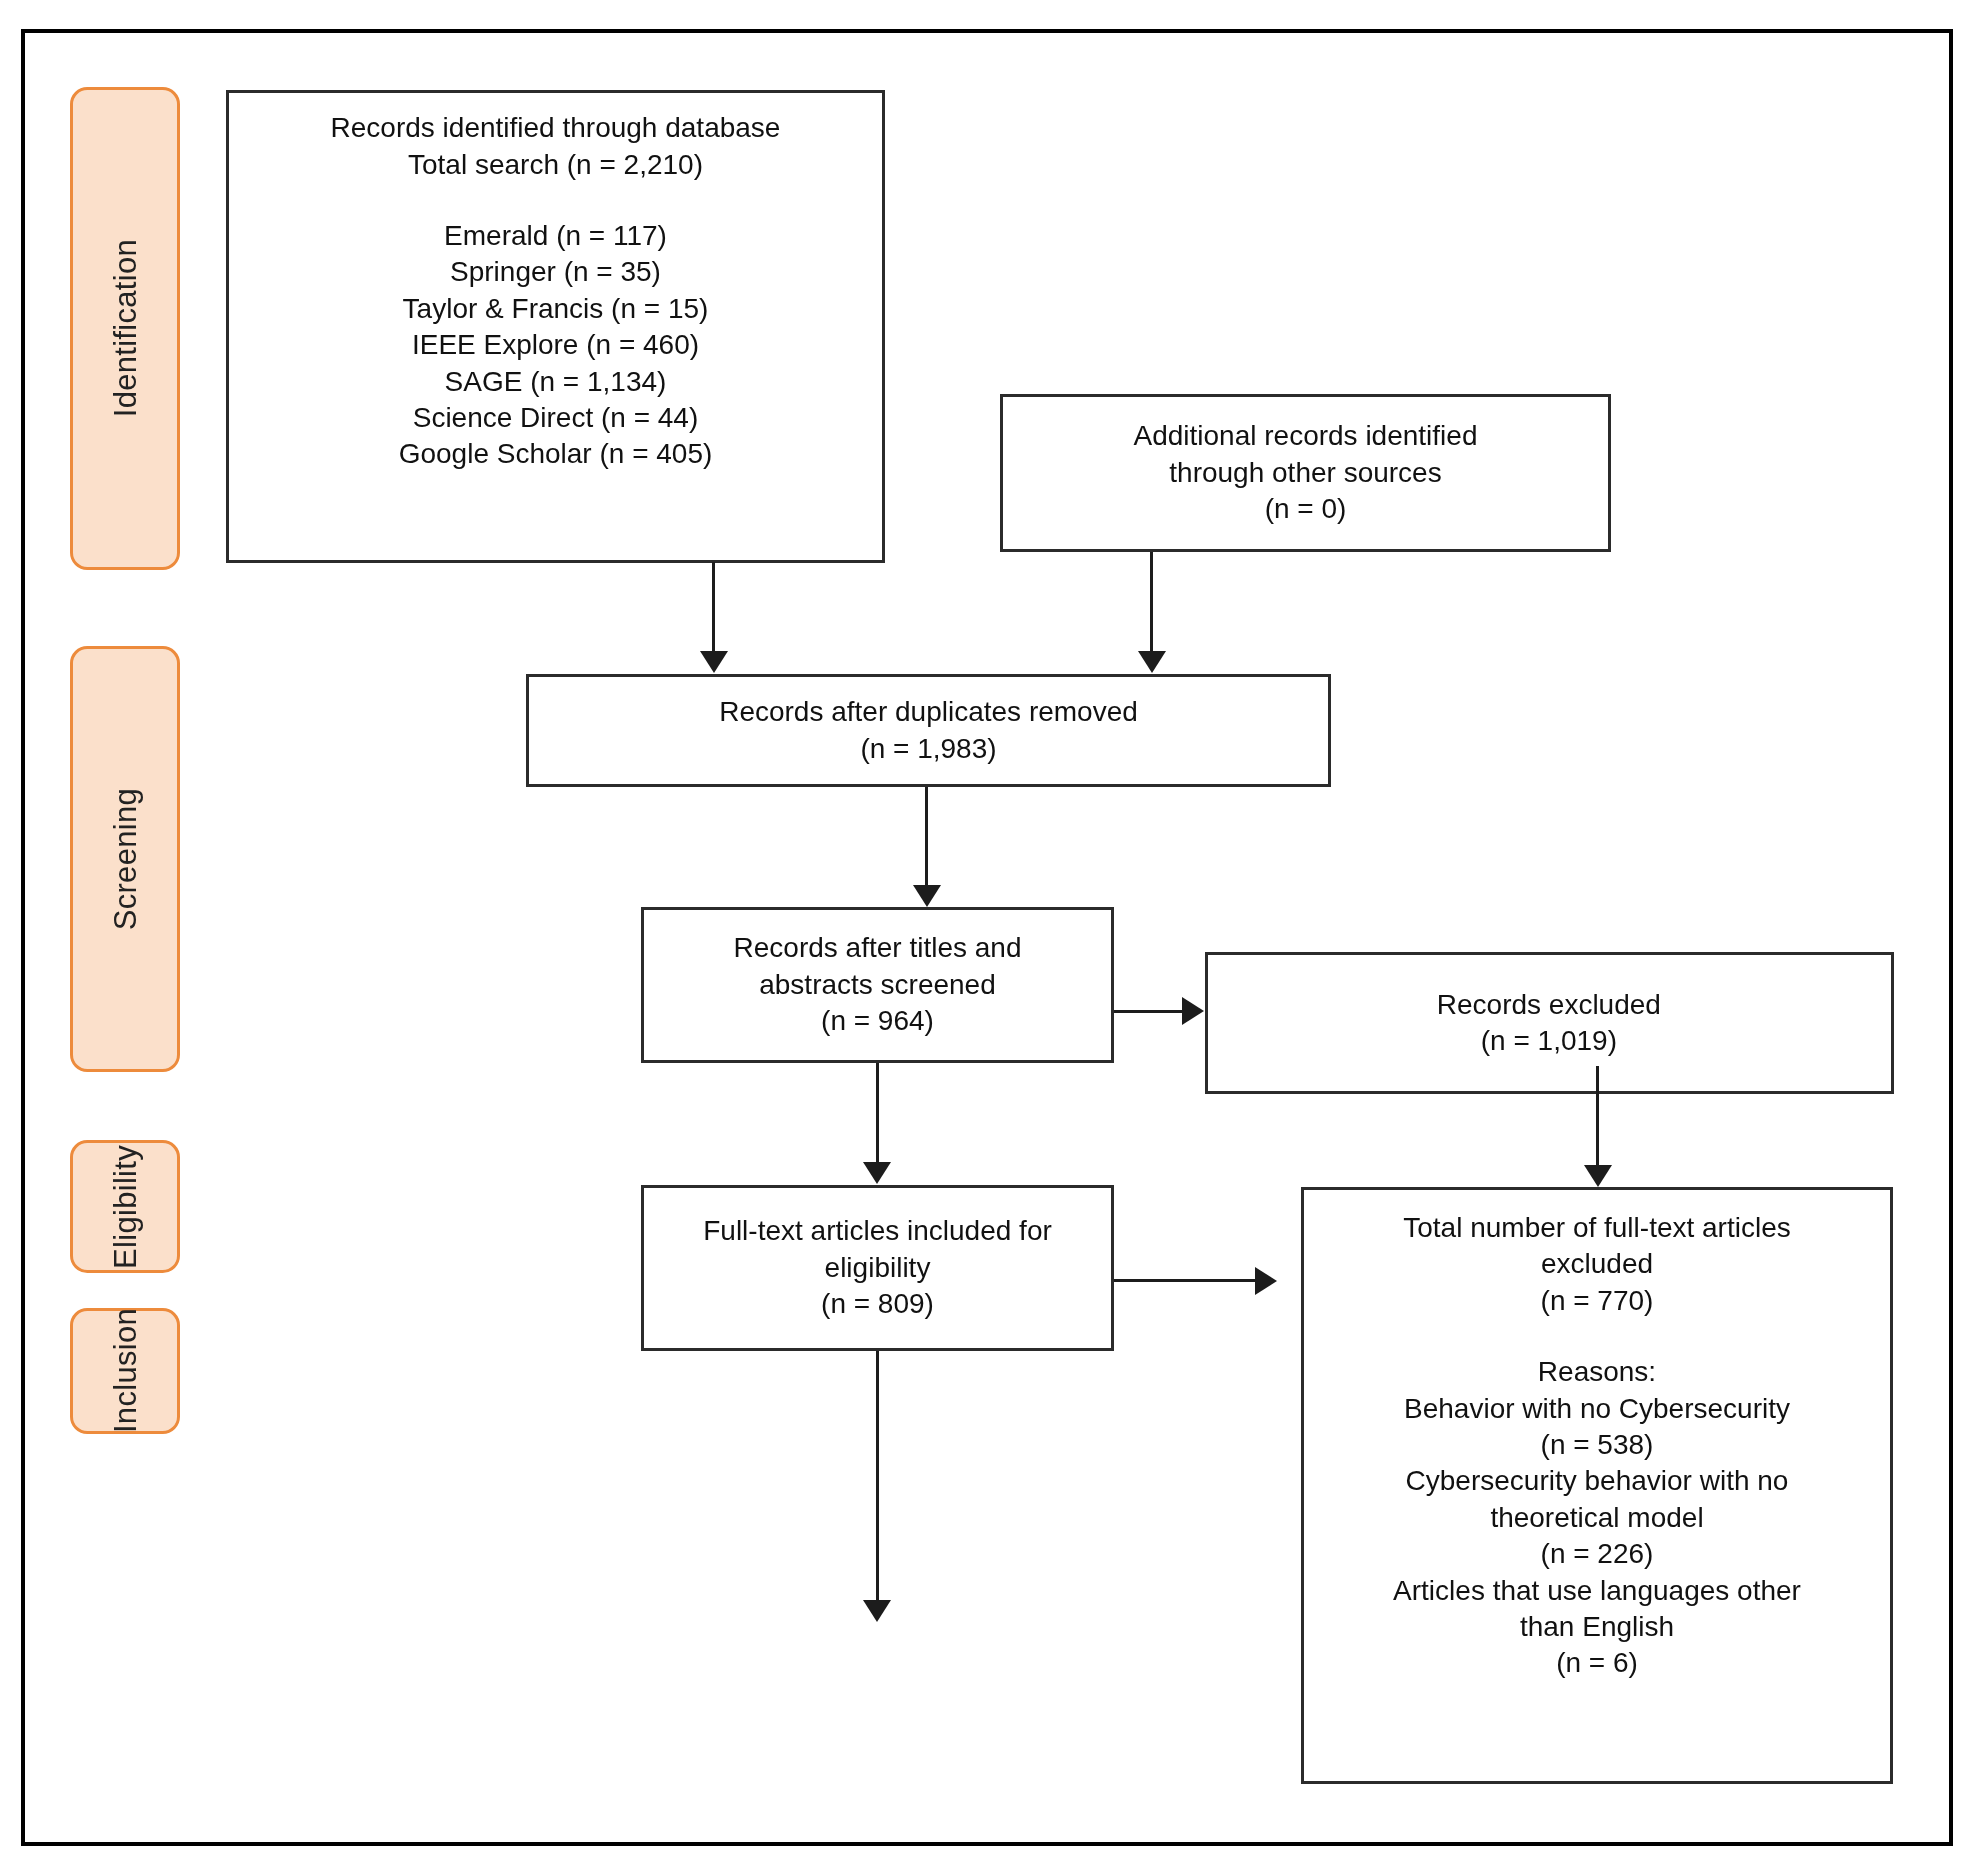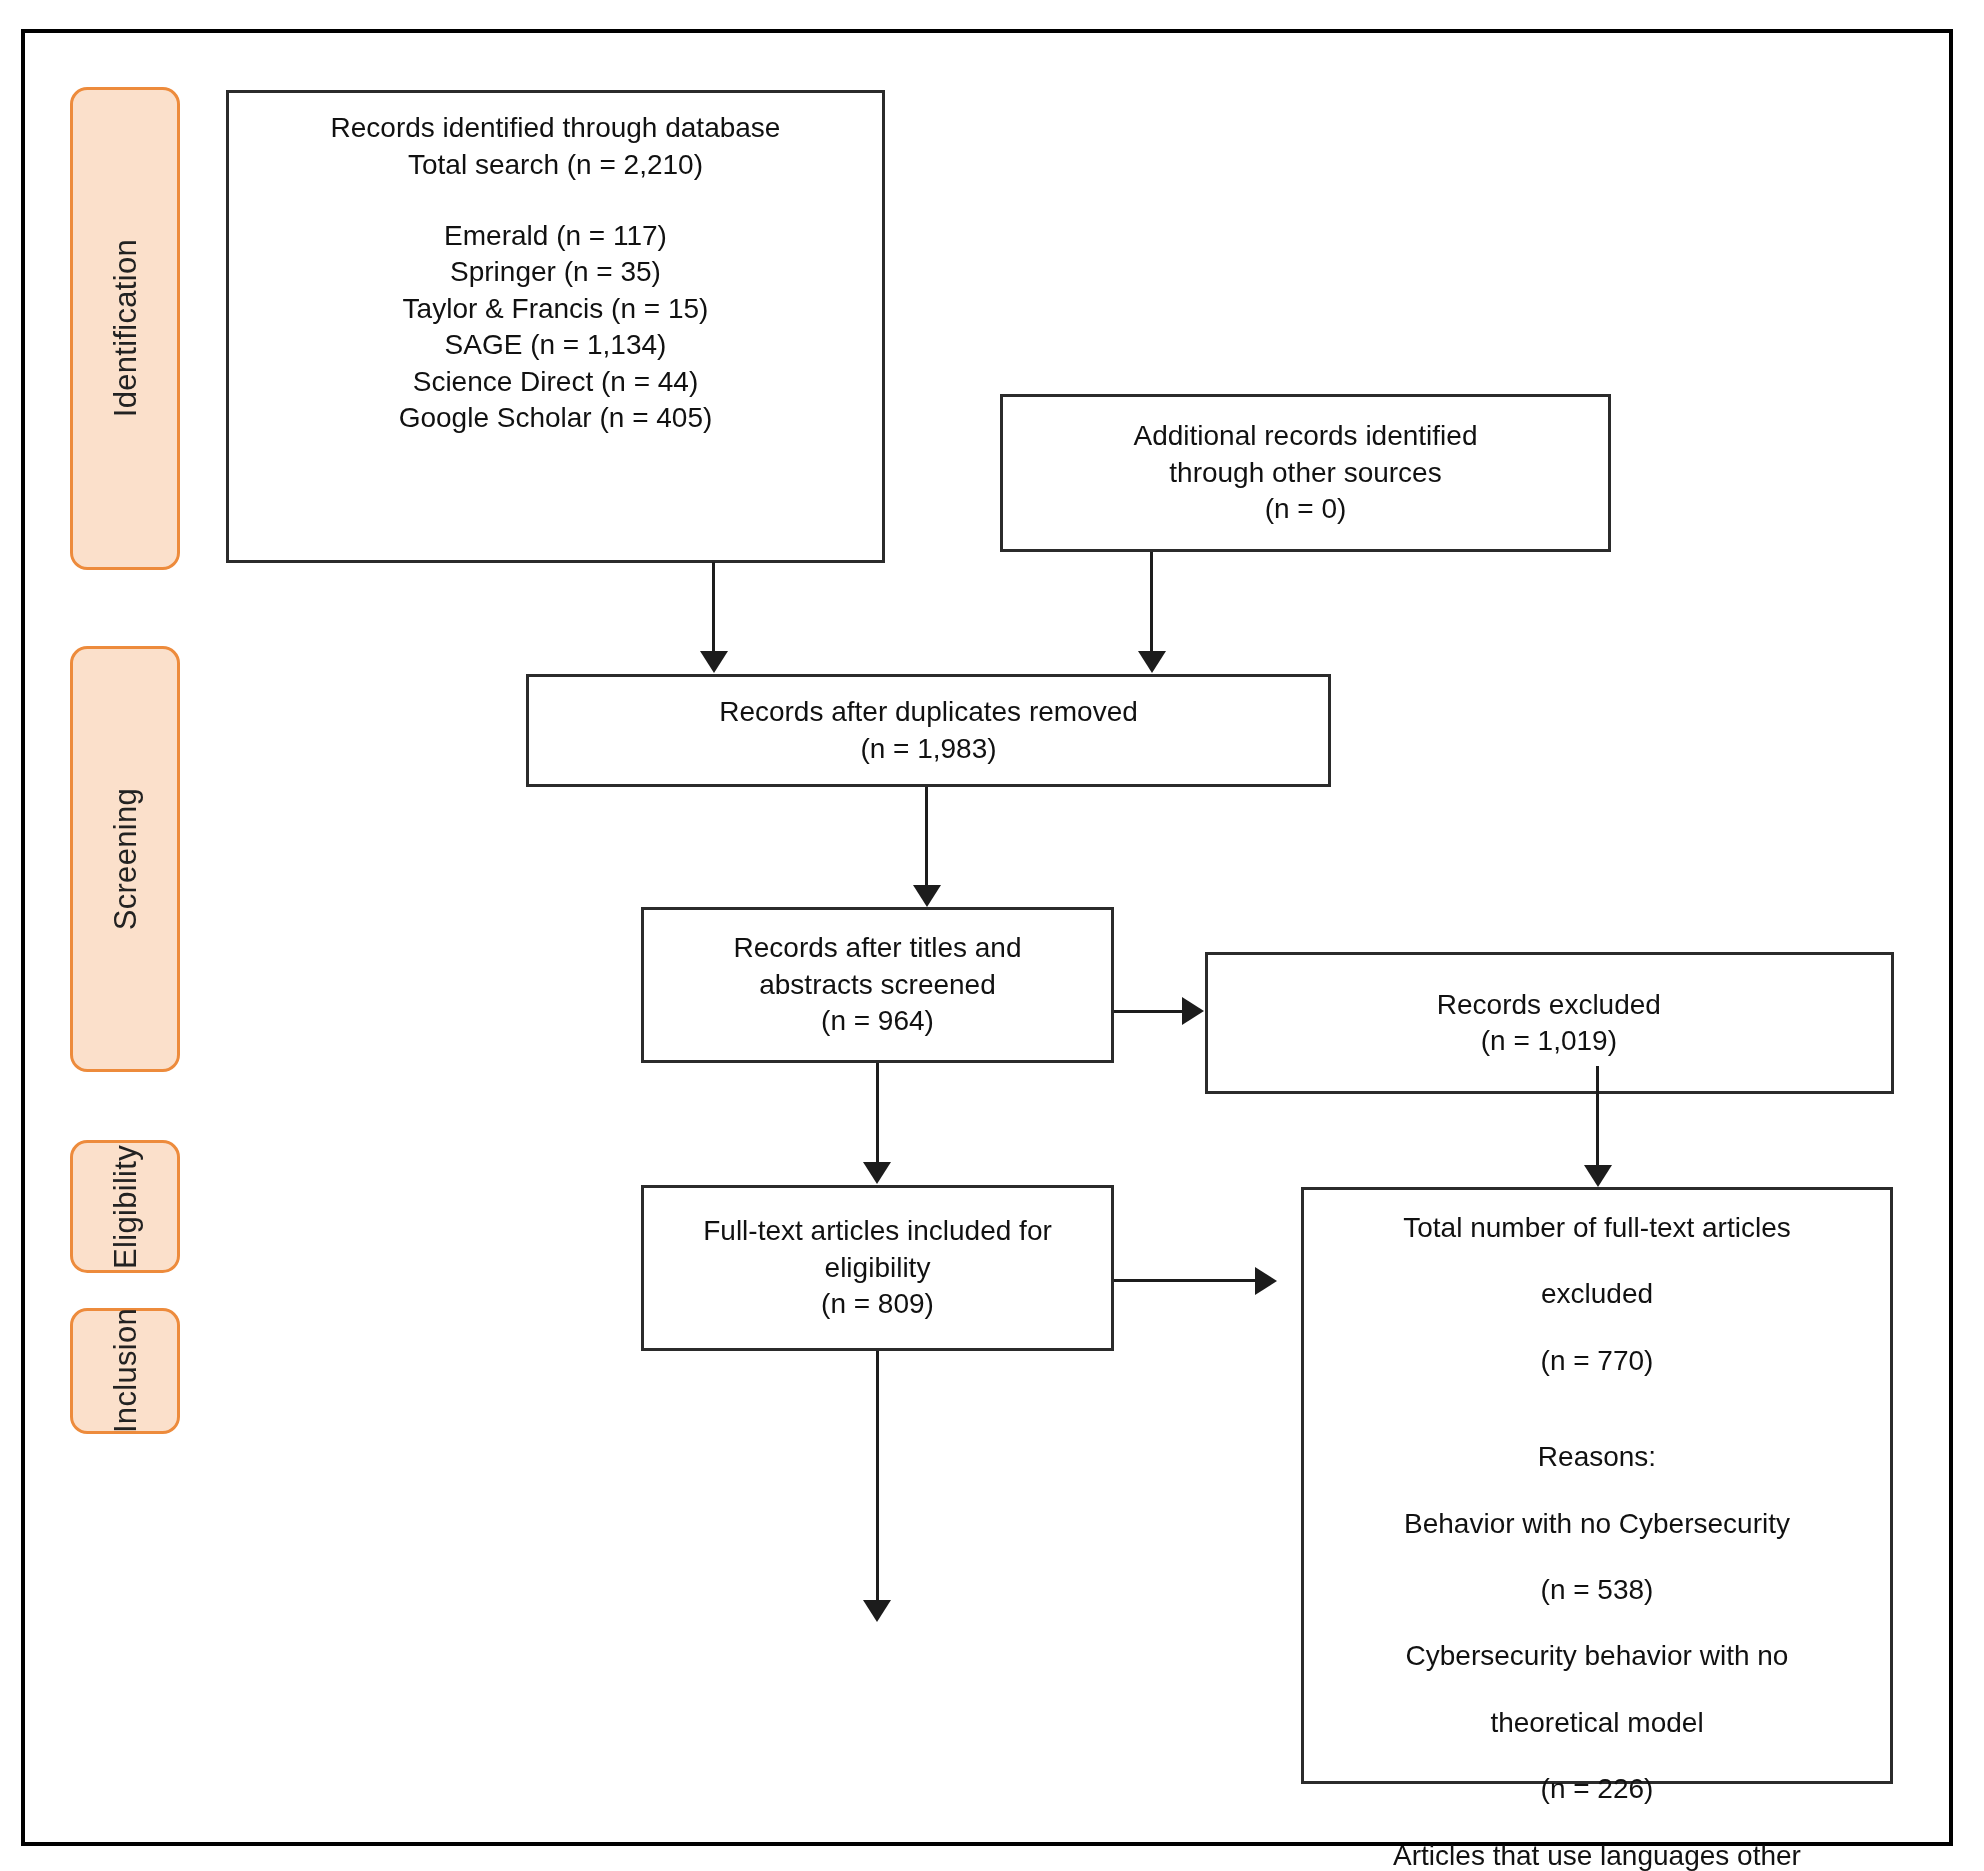--- a/index.html
+++ b/index.html
@@ -65,21 +65,21 @@
   .flow-box .line {
     display: block;
     white-space: nowrap;
   }
   .flow-box .spacer {
     display: block;
     height: 35px;
   }
   
   #box-database { align-items: center; justify-content: flex-start; padding-top: 17.3px; }
-  #box-reasons  { justify-content: flex-start; padding-top: 20px; gap: 30px; }
+  #box-reasons  { justify-content: flex-start; padding-top: 20px; }
 
   
   .vline {
     position: absolute;
     width: 3.3px;
     background: #1c1c1c;
   }
   .hline {
     position: absolute;
     height: 3.3px;
@@ -125,20 +125,21 @@
     <span class="stage-label">Inclusion</span>
   </div>
 
   <div class="flow-box" id="box-database" style="left:226px; top:90px; width:659px; height:473px;">
     <span class="line">Records identified through database</span>
     <span class="line">Total search (n = 2,210)</span>
     <span class="spacer"></span>
     <span class="line">Emerald (n = 117)</span>
     <span class="line">Springer (n = 35)</span>
     <span class="line">Taylor &amp; Francis (n = 15)</span>
+    <span class="line">IEEE Explore (n = 460)</span>
     <span class="line">SAGE (n = 1,134)</span>
     <span class="line">Science Direct (n = 44)</span>
     <span class="line">Google Scholar (n = 405)</span>
   </div>
 
   <div class="flow-box" id="box-additional" style="left:1000px; top:394px; width:611px; height:158px;">
     <span class="line">Additional records identified</span>
     <span class="line">through other sources</span>
     <span class="line">(n = 0)</span>
   </div>

